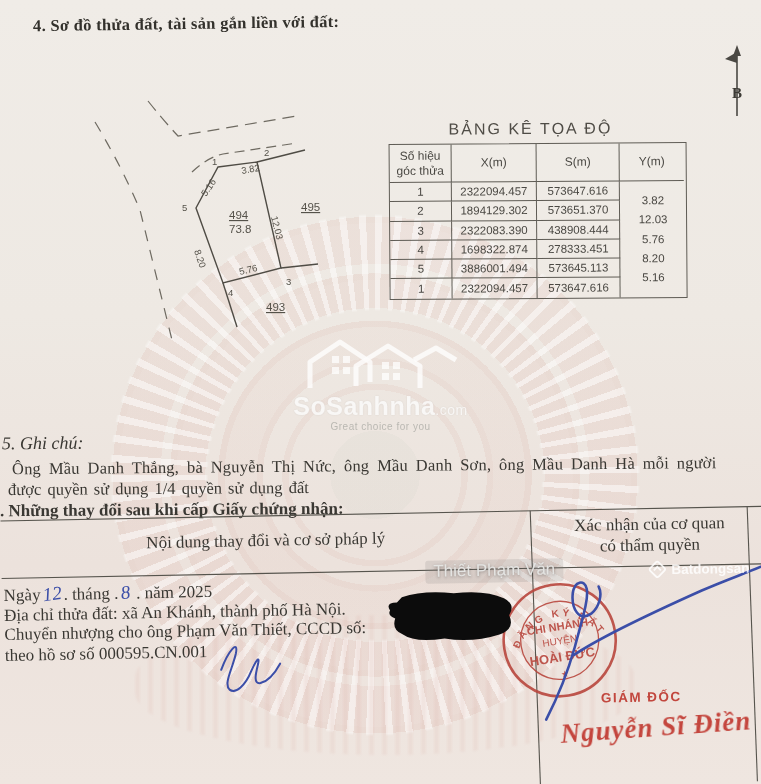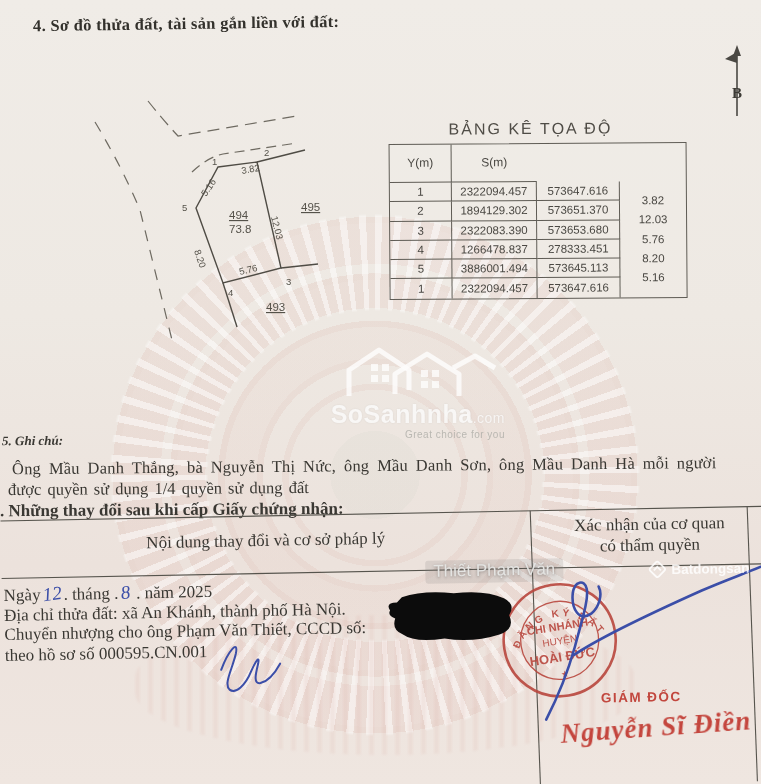--- a/index.html
+++ b/index.html
@@ -53,27 +53,27 @@
   .chead>div:last-child{border-right:none;}
   .cbody{display:flex;}
   .cleft{width:230px;}
   .crow{display:grid; grid-template-columns:62px 85px 83px; height:19.3px;}
   .crow>div{border-right:1px solid #5f5c55; border-bottom:1px solid #5f5c55;
     display:flex; align-items:center; justify-content:center; font-size:11.5px;}
   .crow:last-child>div{border-bottom:none;}
   .scol{position:relative; width:67px;}
   .sval{position:absolute; left:0; width:100%; text-align:center; font-size:11.5px; height:14px; line-height:14px;}
   
-  .ssn{left:288px; top:344px; width:185px; z-index:1; text-align:right; opacity:.9;margin-left:32px;}
+  .ssn{left:288px; top:336px; width:185px; z-index:1; text-align:center; opacity:.9;}
   .ssn-text{font-family:"Liberation Sans",sans-serif; font-weight:bold; font-size:25px;
     color:rgba(255,255,255,.85); text-shadow:0 0 2px rgba(150,150,150,.25); letter-spacing:.5px; margin-top:-4px;}
   .ssn-text .dotcom{font-size:14px; font-weight:normal; color:rgba(255,255,255,.8);}
   .ssn-tag{font-family:"Liberation Sans",sans-serif; font-size:10px; color:rgba(170,170,165,.85); letter-spacing:.5px;}
   
-  .note-head{left:2px; top:433px; font-weight:bold; font-style:italic; font-size:13px; transform:rotate(-.5deg); z-index:2;}
+  .note-head{left:2px; top:433px; font-weight:normal; font-style:italic; font-size:18px; transform:rotate(-.5deg); z-index:2;}
   .note-l1{left:12px; top:456px; width:742px; font-size:16.5px; word-spacing:3.5px; letter-spacing:.2px; transform:rotate(-.5deg); z-index:2;}
   .note-l2{left:8px; top:479px; font-size:16.5px; word-spacing:2px; transform:rotate(-.4deg); z-index:2;}
   .changes-head{left:0px; top:500px; font-weight:bold; font-size:17px; transform:rotate(-.4deg); z-index:2;}
   
   .bottom{left:0; top:506px; width:775px; height:290px; transform:rotate(-1.1deg);
     transform-origin:0 0; z-index:2;}
   .bline{position:absolute; z-index:1;}
   .col1-head{position:absolute; left:60px; top:30px; width:410px; text-align:center; font-size:17px; z-index:2;}
   .col2-head{position:absolute; left:540px; top:20px; width:218px; text-align:center; font-size:17px; line-height:21px; z-index:2;}
   .entry{position:absolute; left:2px; font-size:17px; z-index:2; white-space:nowrap;}
@@ -136,43 +136,45 @@
       <text x="169" y="138">73.8</text>
       <text x="241" y="116" text-decoration="underline">495</text>
       <text x="206" y="216" text-decoration="underline">493</text>
     </g>
   </svg>
 
   <div class="abs coord">
     <div class="coord-title">BẢNG KÊ TỌA ĐỘ</div>
     <div class="ctable">
       <div class="chead">
+        <div>Số hiệu góc thửa</div>
+        <div>X(m)</div>
+        <div>S(m)</div>
         <div>Y(m)</div>
-        <div>S(m)</div>
       </div>
       <div class="cbody">
         <div class="cleft">
           <div class="crow">
             <div>1</div>
             <div>2322094.457</div>
             <div>573647.616</div>
           </div>
           <div class="crow">
             <div>2</div>
             <div>1894129.302</div>
             <div>573651.370</div>
           </div>
           <div class="crow">
             <div>3</div>
             <div>2322083.390</div>
-            <div>573653.680</div>
+            <div>438908.444</div>
           </div>
           <div class="crow">
             <div>4</div>
-            <div>1266478.837</div>
+            <div>1698322.874</div>
             <div>278333.451</div>
           </div>
           <div class="crow">
             <div>5</div>
             <div>3886001.494</div>
             <div>573645.113</div>
           </div>
           <div class="crow">
             <div>1</div>
             <div>2322094.457</div>

